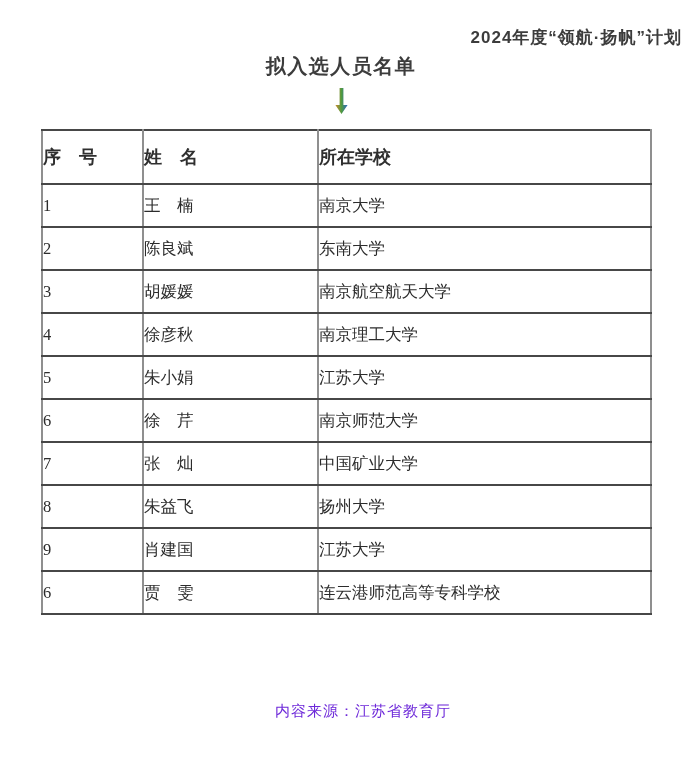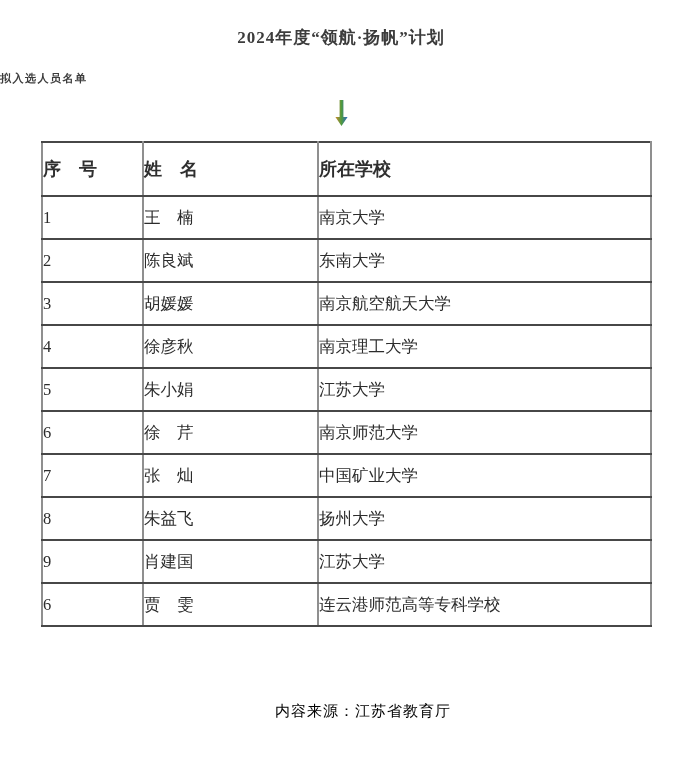--- a/index.html
+++ b/index.html
@@ -12,32 +12,31 @@
     overflow: hidden;
   }
   .page {
     width: 682px;
     height: 757px;
     background: #ffffff;
     position: relative;
   }
   .doc-title {
     padding-top: 27px;
-    text-align: center;
+    text-align: right;
     font-size: 17px;
     font-weight: bold;
     letter-spacing: 1px;
     color: #3c3c3c;
     line-height: 22px;
-    font-family: Liberation Serif, serif;
   }
   .doc-subtitle {
-    margin-top: 18px;
-    text-align: left;
-    font-size: 11px;
+    margin-top: 6px;
+    text-align: center;
+    font-size: 20px;
     font-weight: bold;
     letter-spacing: 1.5px;
     color: #3c3c3c;
     line-height: 22px;
   }
   .arrow-wrap {
     margin-top: 11px;
     text-align: center;
     height: 26px;
     line-height: 26px;
@@ -77,21 +76,21 @@
     color: #2c2c2c;
   }
   .source-note {
     position: absolute;
     left: 0;
     width: 100%;
     top: 702px;
     text-align: center;
     font-size: 15px;
     letter-spacing: 1px;
-    color: #000000;
+    color: #6d28d9;
     padding-left: 44px;
   }
 </style>
 </head>
 <body>
 
 <div class="page">
 
   <div class="doc-title">2024年度“领航·扬帆”计划</div>
 

